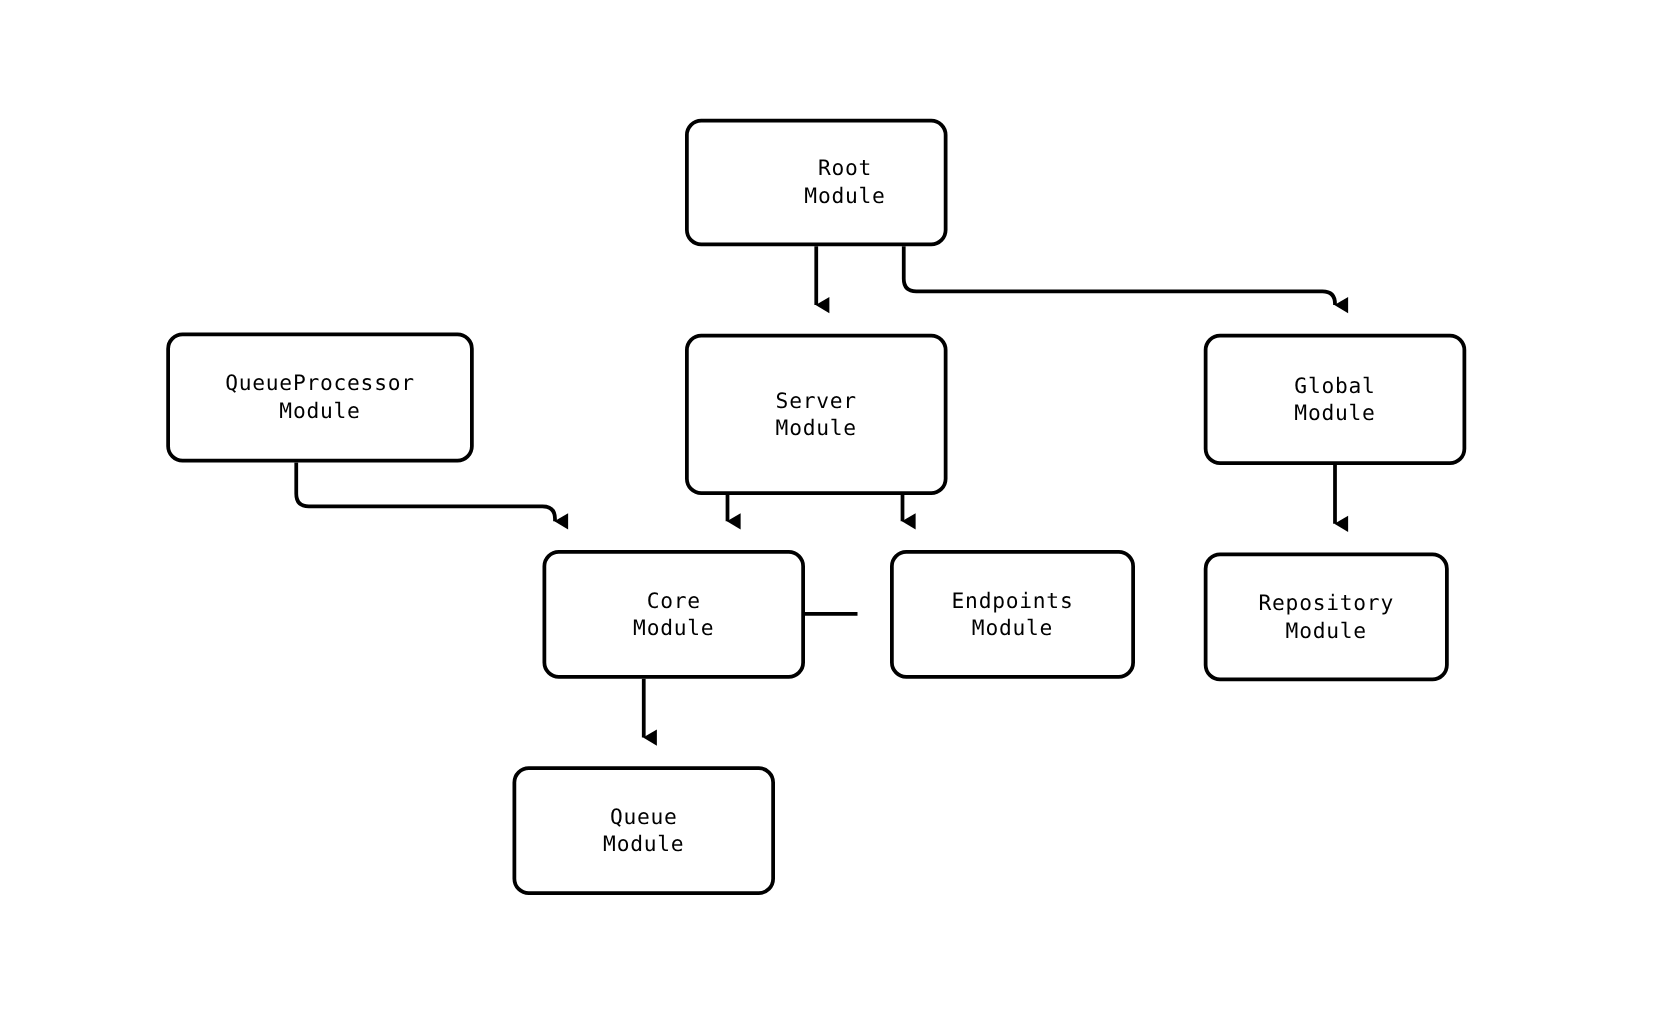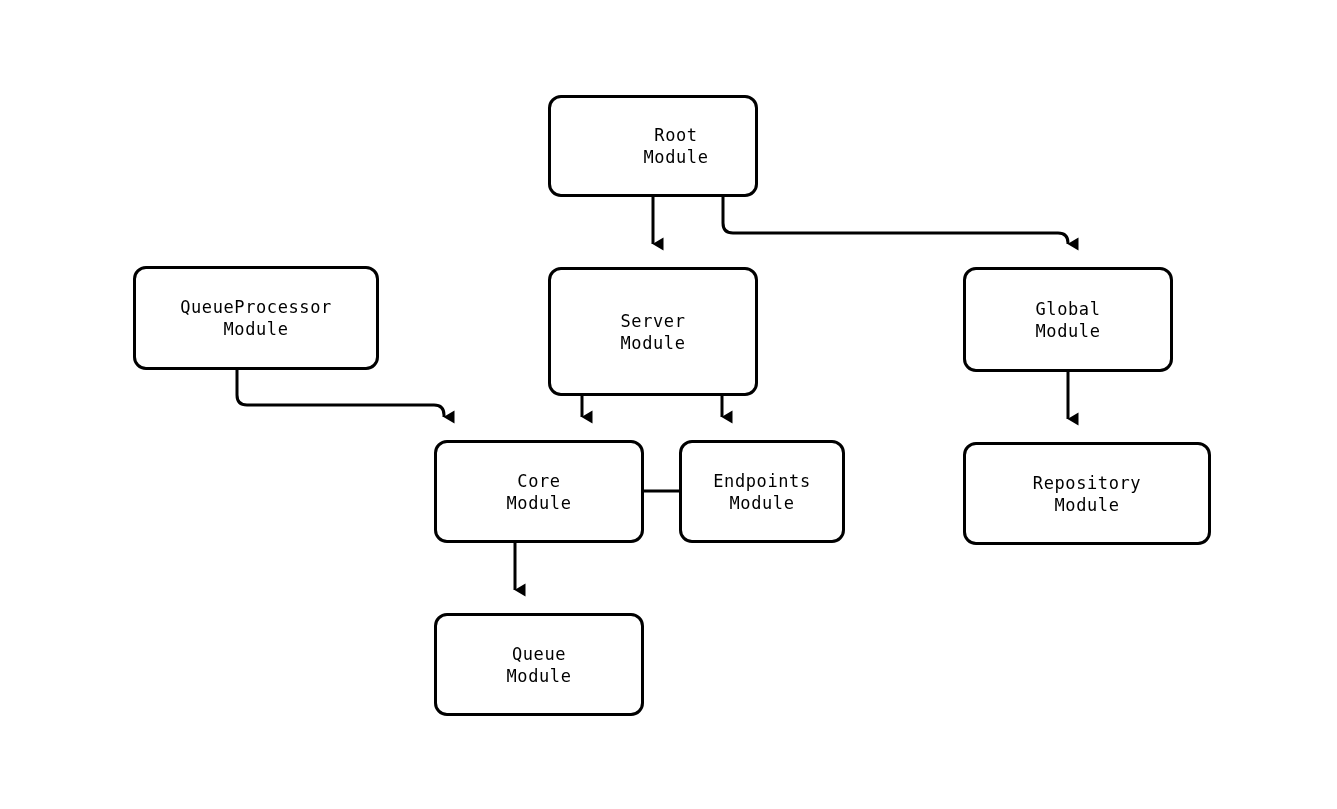--- a/index.html
+++ b/index.html
@@ -103,28 +103,28 @@
   <div class="node-box" style="left:963px; top:267px; width:210px; height:105px;">
     <span class="node-line">Global</span>
     <span class="node-line">Module</span>
   </div>
 
   <div class="node-box" style="left:410px; top:440px; width:210px; height:103px;margin-left:24px;">
     <span class="node-line">Core</span>
     <span class="node-line">Module</span>
   </div>
 
-  <div class="node-box" style="left:679px; top:440px; width:166px; height:103px;">
+  <div class="node-box" style="left:712px; top:440px; width:196px; height:103px;">
     <span class="node-line">Endpoints</span>
     <span class="node-line">Module</span>
   </div>
 
-  <div class="node-box" style="left:963px; top:442px; width:248px; height:103px;">
+  <div class="node-box" style="left:963px; top:442px; width:196px; height:103px;">
     <span class="node-line">Repository</span>
     <span class="node-line">Module</span>
   </div>
 
-  <div class="node-box" style="left:410px; top:613px; width:210px; height:103px;margin-left:24px;">
+  <div class="node-box" style="left:410px; top:613px; width:210px; height:103px;">
     <span class="node-line">Queue</span>
     <span class="node-line">Module</span>
   </div>
 
 </div>
 
 </body></html>

